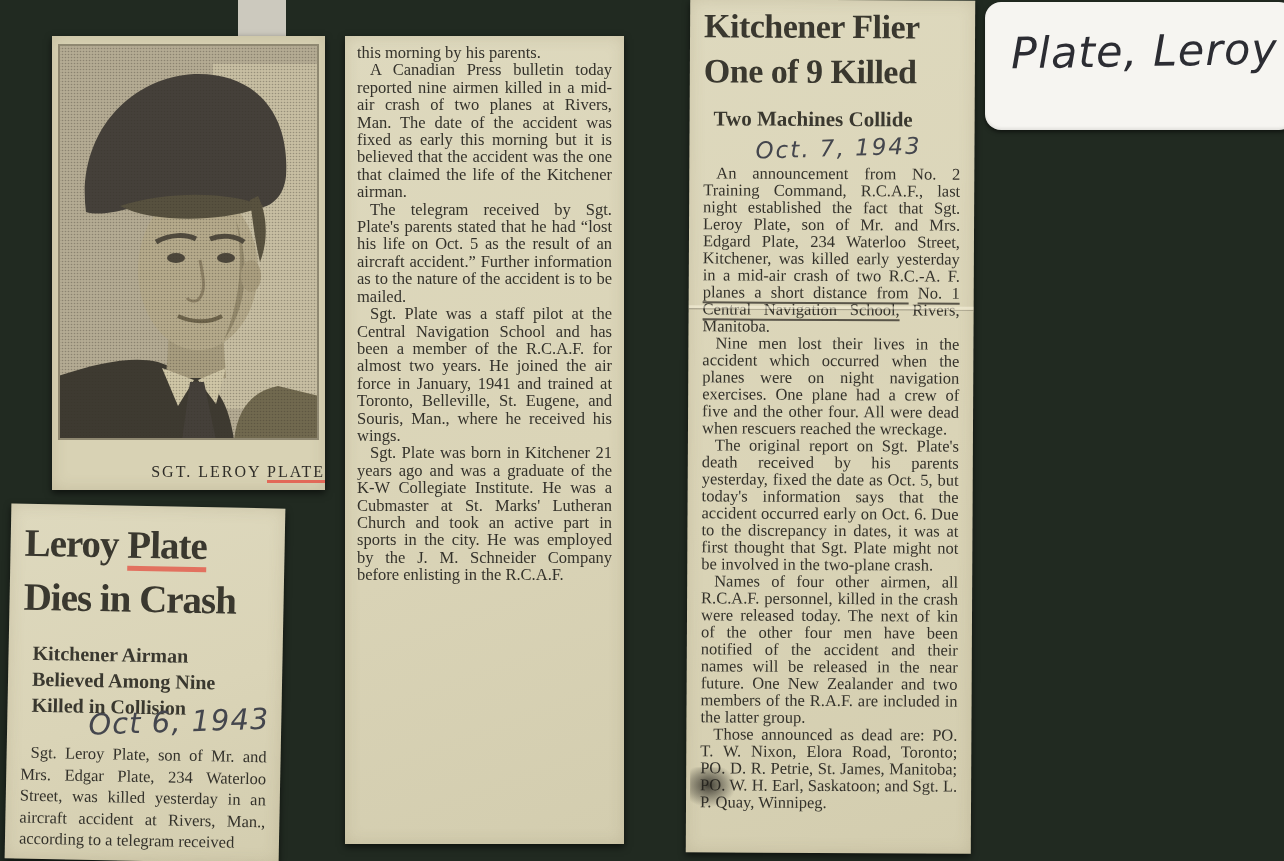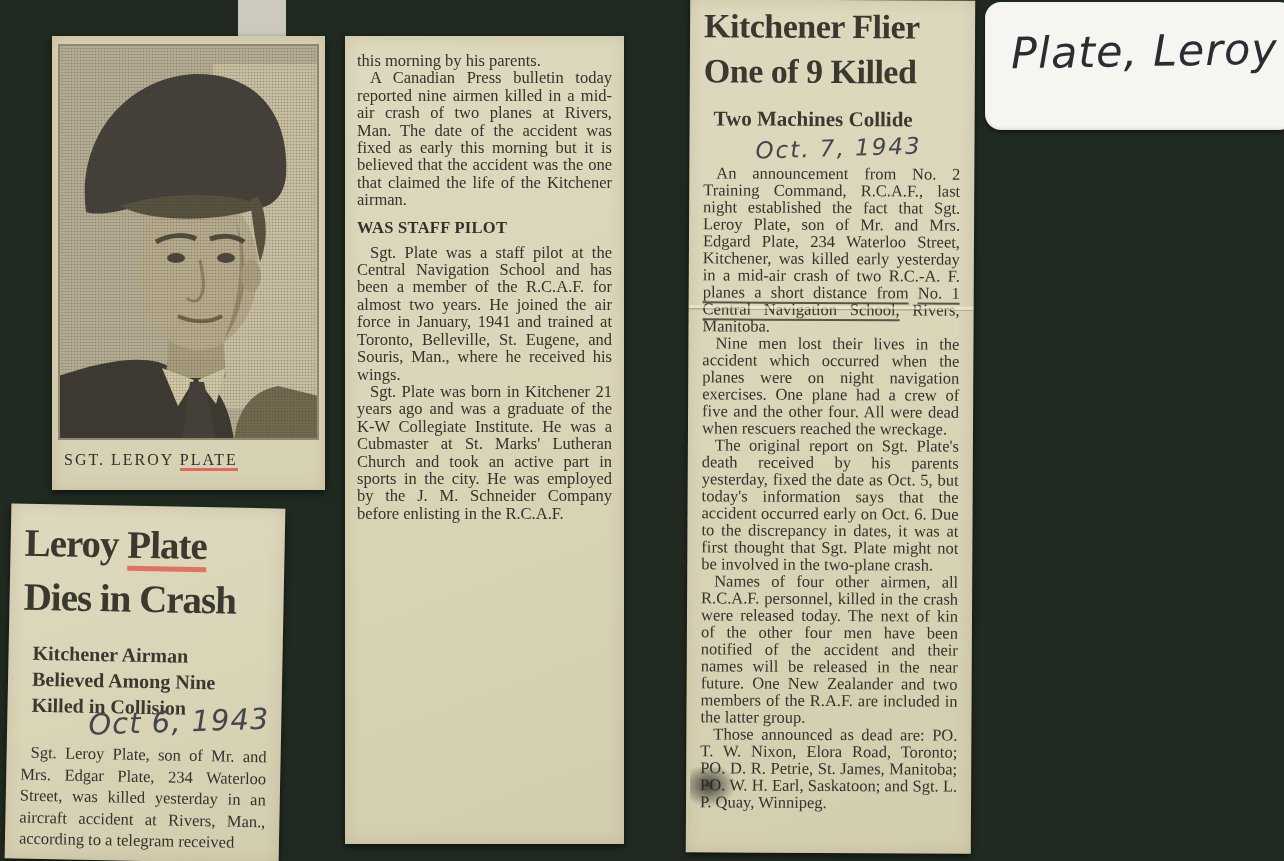--- a/index.html
+++ b/index.html
@@ -7,33 +7,33 @@
         font-family:"Liberation Serif","DejaVu Serif",serif;}
   .clipping{position:absolute;background:linear-gradient(160deg,#ded9be 0%,#dad4b7 55%,#d3cdaf 100%);
         color:#33312a;box-shadow:0 3px 7px rgba(0,0,0,.6), inset 0 0 16px rgba(115,100,65,.18);
         box-sizing:border-box;overflow:hidden;}
   .bodytext{margin:0;text-align:justify;font-size:16.5px;line-height:17.4px;color:#34322b;}
   .ind{text-indent:13px;}
   
   .paper-fragment{position:absolute;left:238px;top:0;width:48px;height:36px;background:#ccc9be;z-index:1;}
   .photo-clip{left:12px;top:20px;width:273px;height:454px;z-index:2;background:#d8d2b4;}
   .photo-svg{position:absolute;left:6px;top:8px;}
-  .photo-caption{position:absolute;left:0;bottom:9px;width:100%;text-align:left;margin:12px;
+  .photo-caption{position:absolute;left:0;bottom:9px;width:100%;text-align:right;margin:0;
         font-size:16px;letter-spacing:2px;color:#2f2d28;}
   .red-underline{border-bottom:3px solid rgba(228,87,73,.85);}
   .red-underline-head{border-bottom:5px solid rgba(228,87,73,.8);}
   
   .left-clip{left:8px;top:506px;width:274px;height:355px;padding:12px 14px 0;transform:rotate(1.1deg);}
   .left-head{font-size:39px;line-height:54px;margin:0;font-weight:bold;letter-spacing:-1px;color:#3a382f;}
   .left-subhead{font-size:20px;line-height:26px;font-weight:bold;margin:16px 0 0 10px;width:200px;color:#3a382f;}
   .handwriting{font-family:"DejaVu Sans",sans-serif;font-style:italic;color:#44464d;}
   .left-date{position:absolute;right:12px;top:198px;font-size:29px;letter-spacing:1px;transform:rotate(-3deg);}
   .left-body{margin-top:24px;font-size:16.5px;line-height:21.5px;text-indent:10px;}
   
-  .mid-clip{left:345px;top:36px;width:279px;height:808px;padding:16px 12px;}
+  .mid-clip{left:345px;top:36px;width:279px;height:808px;padding:8px 12px;}
   .subsection{margin:9px 0 6px;font-size:16.5px;font-weight:bold;letter-spacing:.3px;color:#33312a;}
   
   .right-clip{left:688px;top:0;width:285px;height:853px;padding:4px 14px;transform:rotate(.3deg);}
   .right-head{font-size:34px;line-height:45px;margin:0;font-weight:bold;letter-spacing:-.5px;color:#3a382f;}
   .right-subhead{font-size:21px;line-height:27px;font-weight:bold;margin:12px 0 0 10px;color:#3a382f;}
   .right-date{font-size:23px;letter-spacing:2px;margin:2px 0 4px 52px;transform:rotate(-2deg);display:inline-block;}
   .right-clip .bodytext{line-height:17px;}
   .pen-underline{border-bottom:2px solid rgba(45,42,36,.75);}
   .crease{position:absolute;left:0;top:306px;width:100%;height:3px;
         background:rgba(248,243,221,.55);box-shadow:0 1px 0 rgba(60,55,45,.35);}
@@ -88,21 +88,21 @@
   <section class="clipping left-clip">
     <h1 class="left-head"><span>Leroy </span><span class="red-underline-head">Plate</span><br><span>Dies in Crash</span></h1>
     <h2 class="left-subhead">Kitchener Airman Believed Among Nine Killed in Collision</h2>
     <div class="handwriting left-date">Oct 6, 1943</div>
     <p class="bodytext left-body">Sgt. Leroy Plate, son of Mr. and Mrs. Edgar Plate, 234 Waterloo Street, was killed yesterday in an aircraft accident at Rivers, Man., according to a telegram received</p>
   </section>
 
   <section class="clipping mid-clip">
     <p class="bodytext">this morning by his parents.</p>
     <p class="bodytext ind">A Canadian Press bulletin today reported nine airmen killed in a mid-air crash of two planes at Rivers, Man.  The date of the accident was fixed as early this morning but it is believed that the accident was the one that claimed the life of the Kitchener airman.</p>
-    <h3 class="subsection">WAS STAFF PILOT</h3>
+    <p class="bodytext ind">The telegram received by Sgt. Plate's parents stated that he had “lost his life on Oct. 5 as the result of an aircraft accident.” Further information as to the nature of the accident is to be mailed.</p>
     <p class="bodytext ind">Sgt. Plate was a staff pilot at the Central Navigation School and has been a member of the R.C.A.F. for almost two years.  He joined the air force in January, 1941 and trained at Toronto, Belleville, St. Eugene, and Souris, Man., where he received his wings.</p>
     <p class="bodytext ind">Sgt. Plate was born in Kitchener 21 years ago and was a graduate of the K-W Collegiate Institute.  He was a Cubmaster at St. Marks' Lutheran Church and took an active part in sports in the city.  He was employed by the J. M. Schneider Company before enlisting in the R.C.A.F.</p>
   </section>
 
   <section class="clipping right-clip">
     <h1 class="right-head"><span>Kitchener Flier</span><br><span>One of 9 Killed</span></h1>
     <h2 class="right-subhead"><span>Two Machines Collide</span><br></h2>
     <div><span class="handwriting right-date">Oct. 7, 1943</span></div>
     <p class="bodytext ind"><span>An announcement from No. 2 Training Command, R.C.A.F., last night established the fact that Sgt. Leroy Plate, son of Mr. and Mrs. Edgard Plate, 234 Waterloo Street, Kitchener, was killed early yesterday in a mid-air crash of two R.C.-A. F. </span><span class="pen-underline">planes a short distance from</span> <span class="pen-underline">No. 1 Central Navigation School,</span><span> Rivers, Manitoba.</span></p>
     <p class="bodytext ind">Nine men lost their lives in the accident which occurred when the planes were on night navigation exercises.  One plane had a crew of five and the other four.  All were dead when rescuers reached the wreckage.</p>

